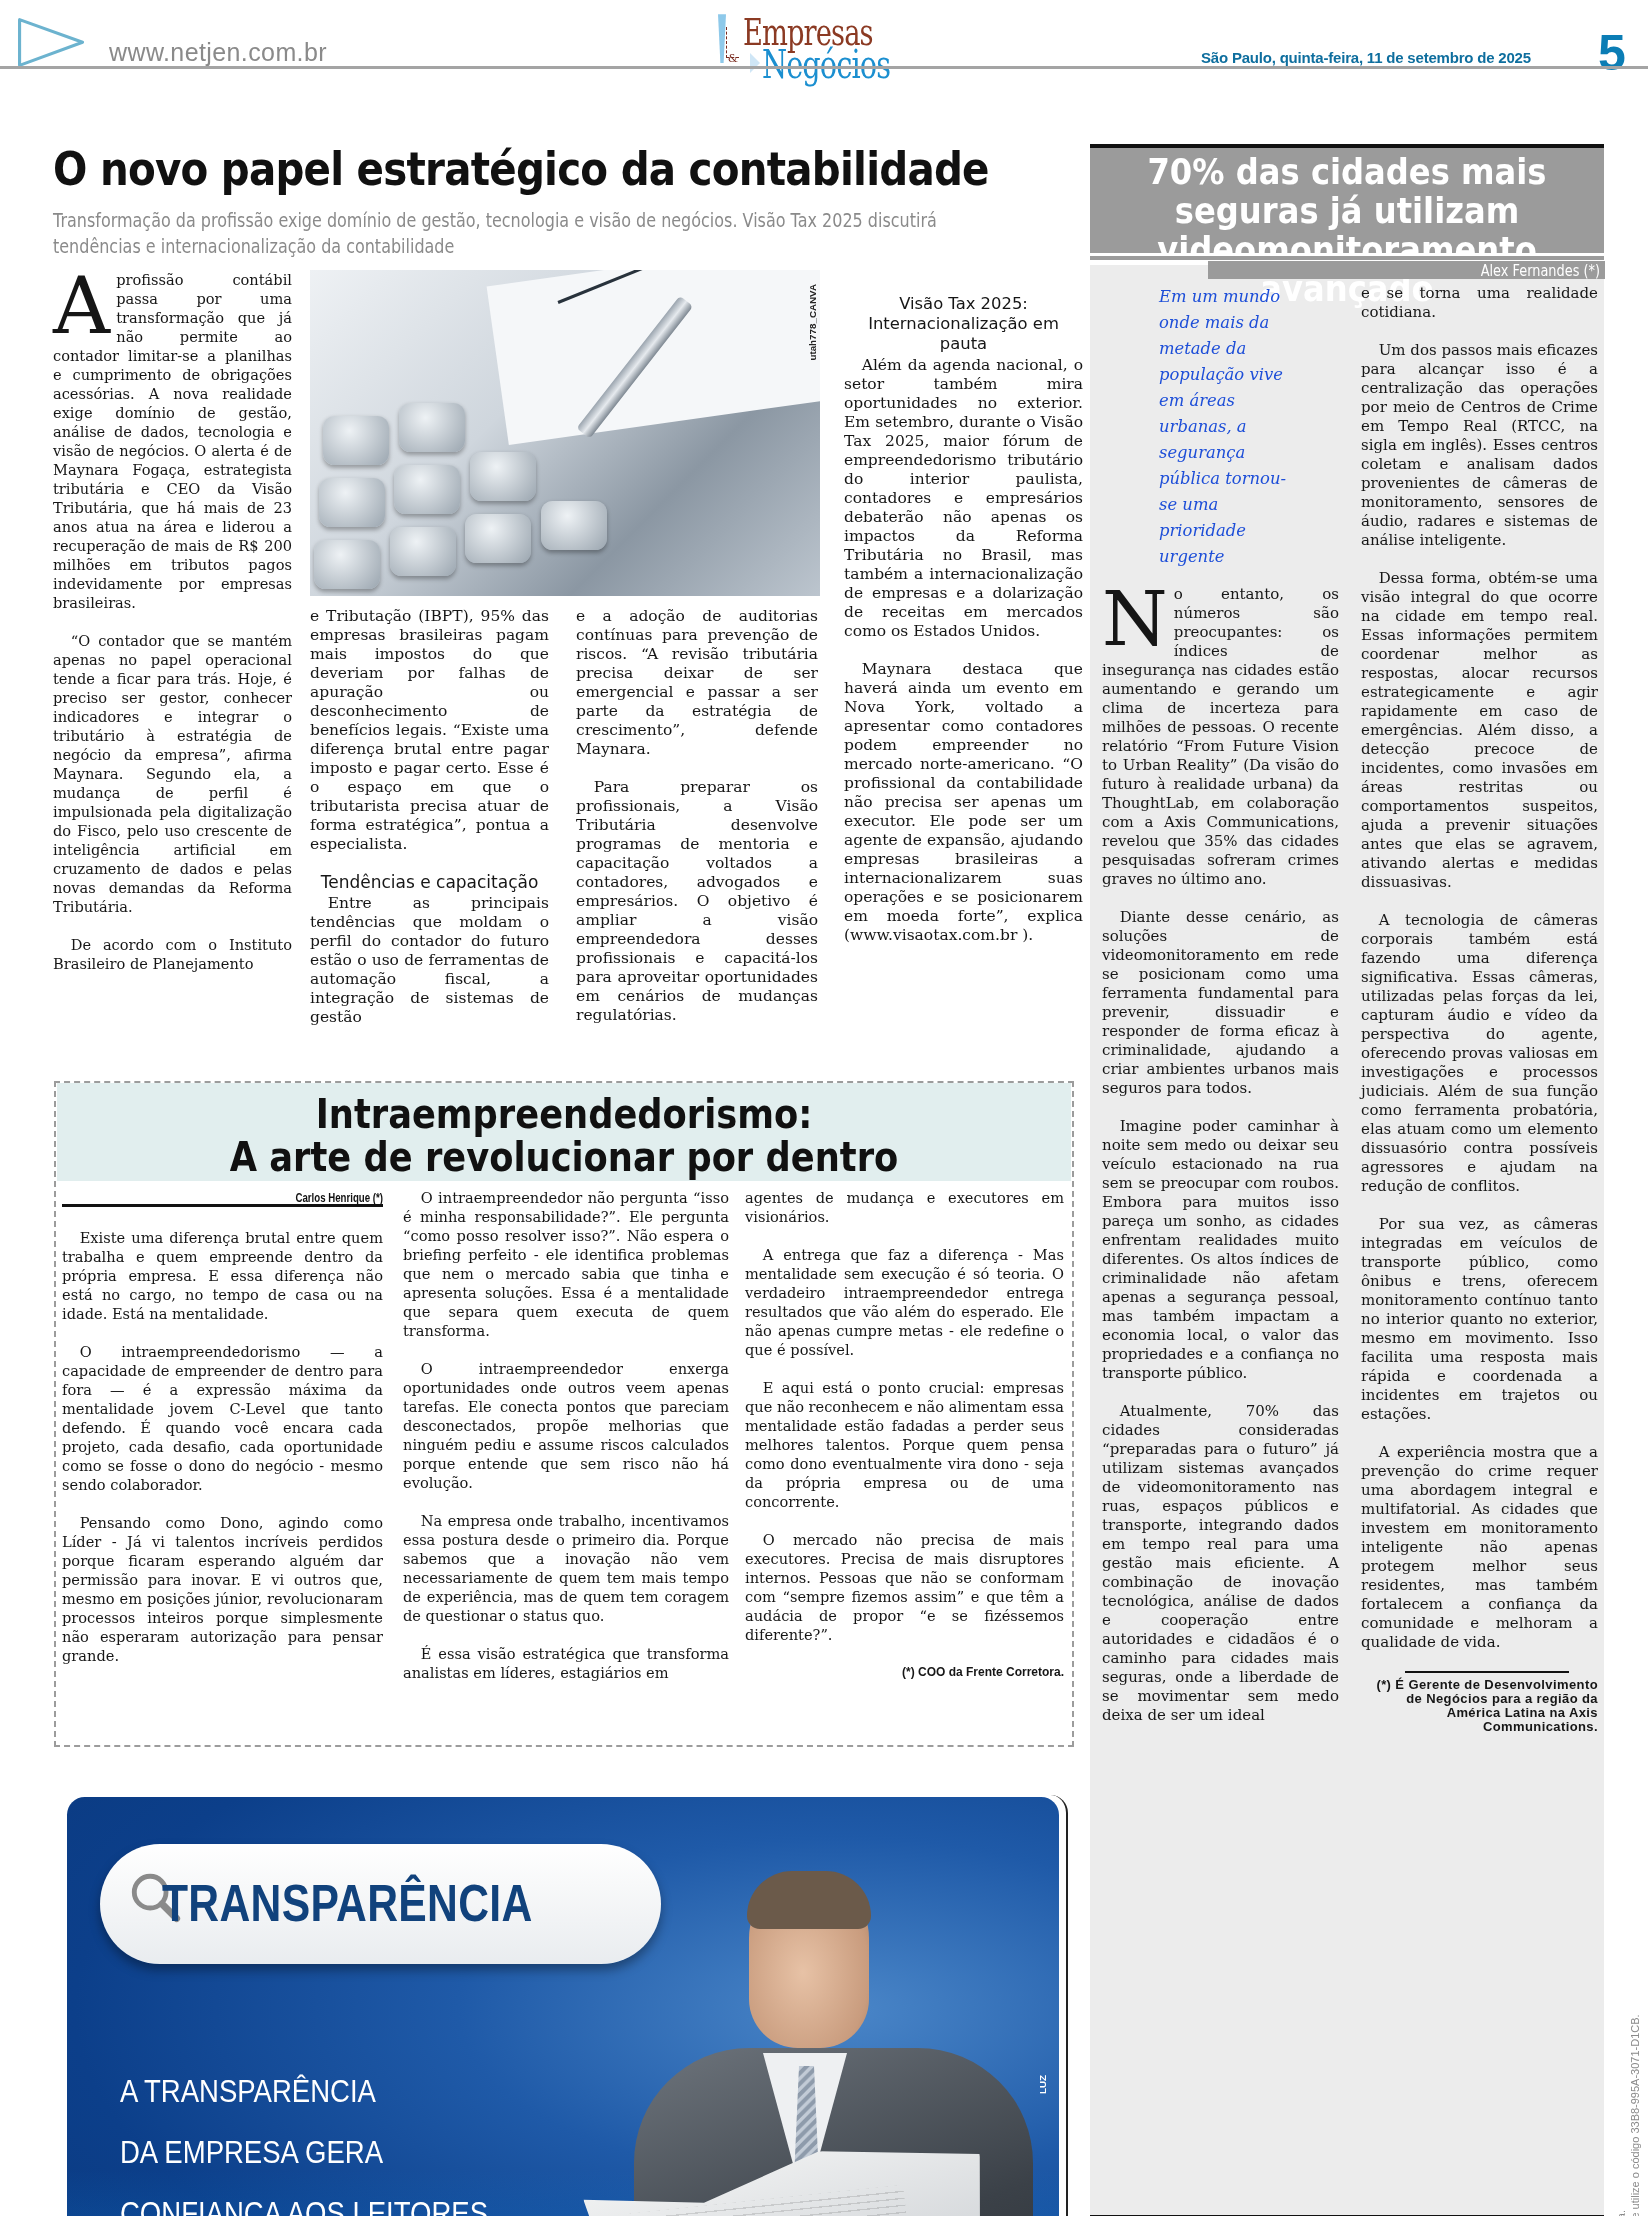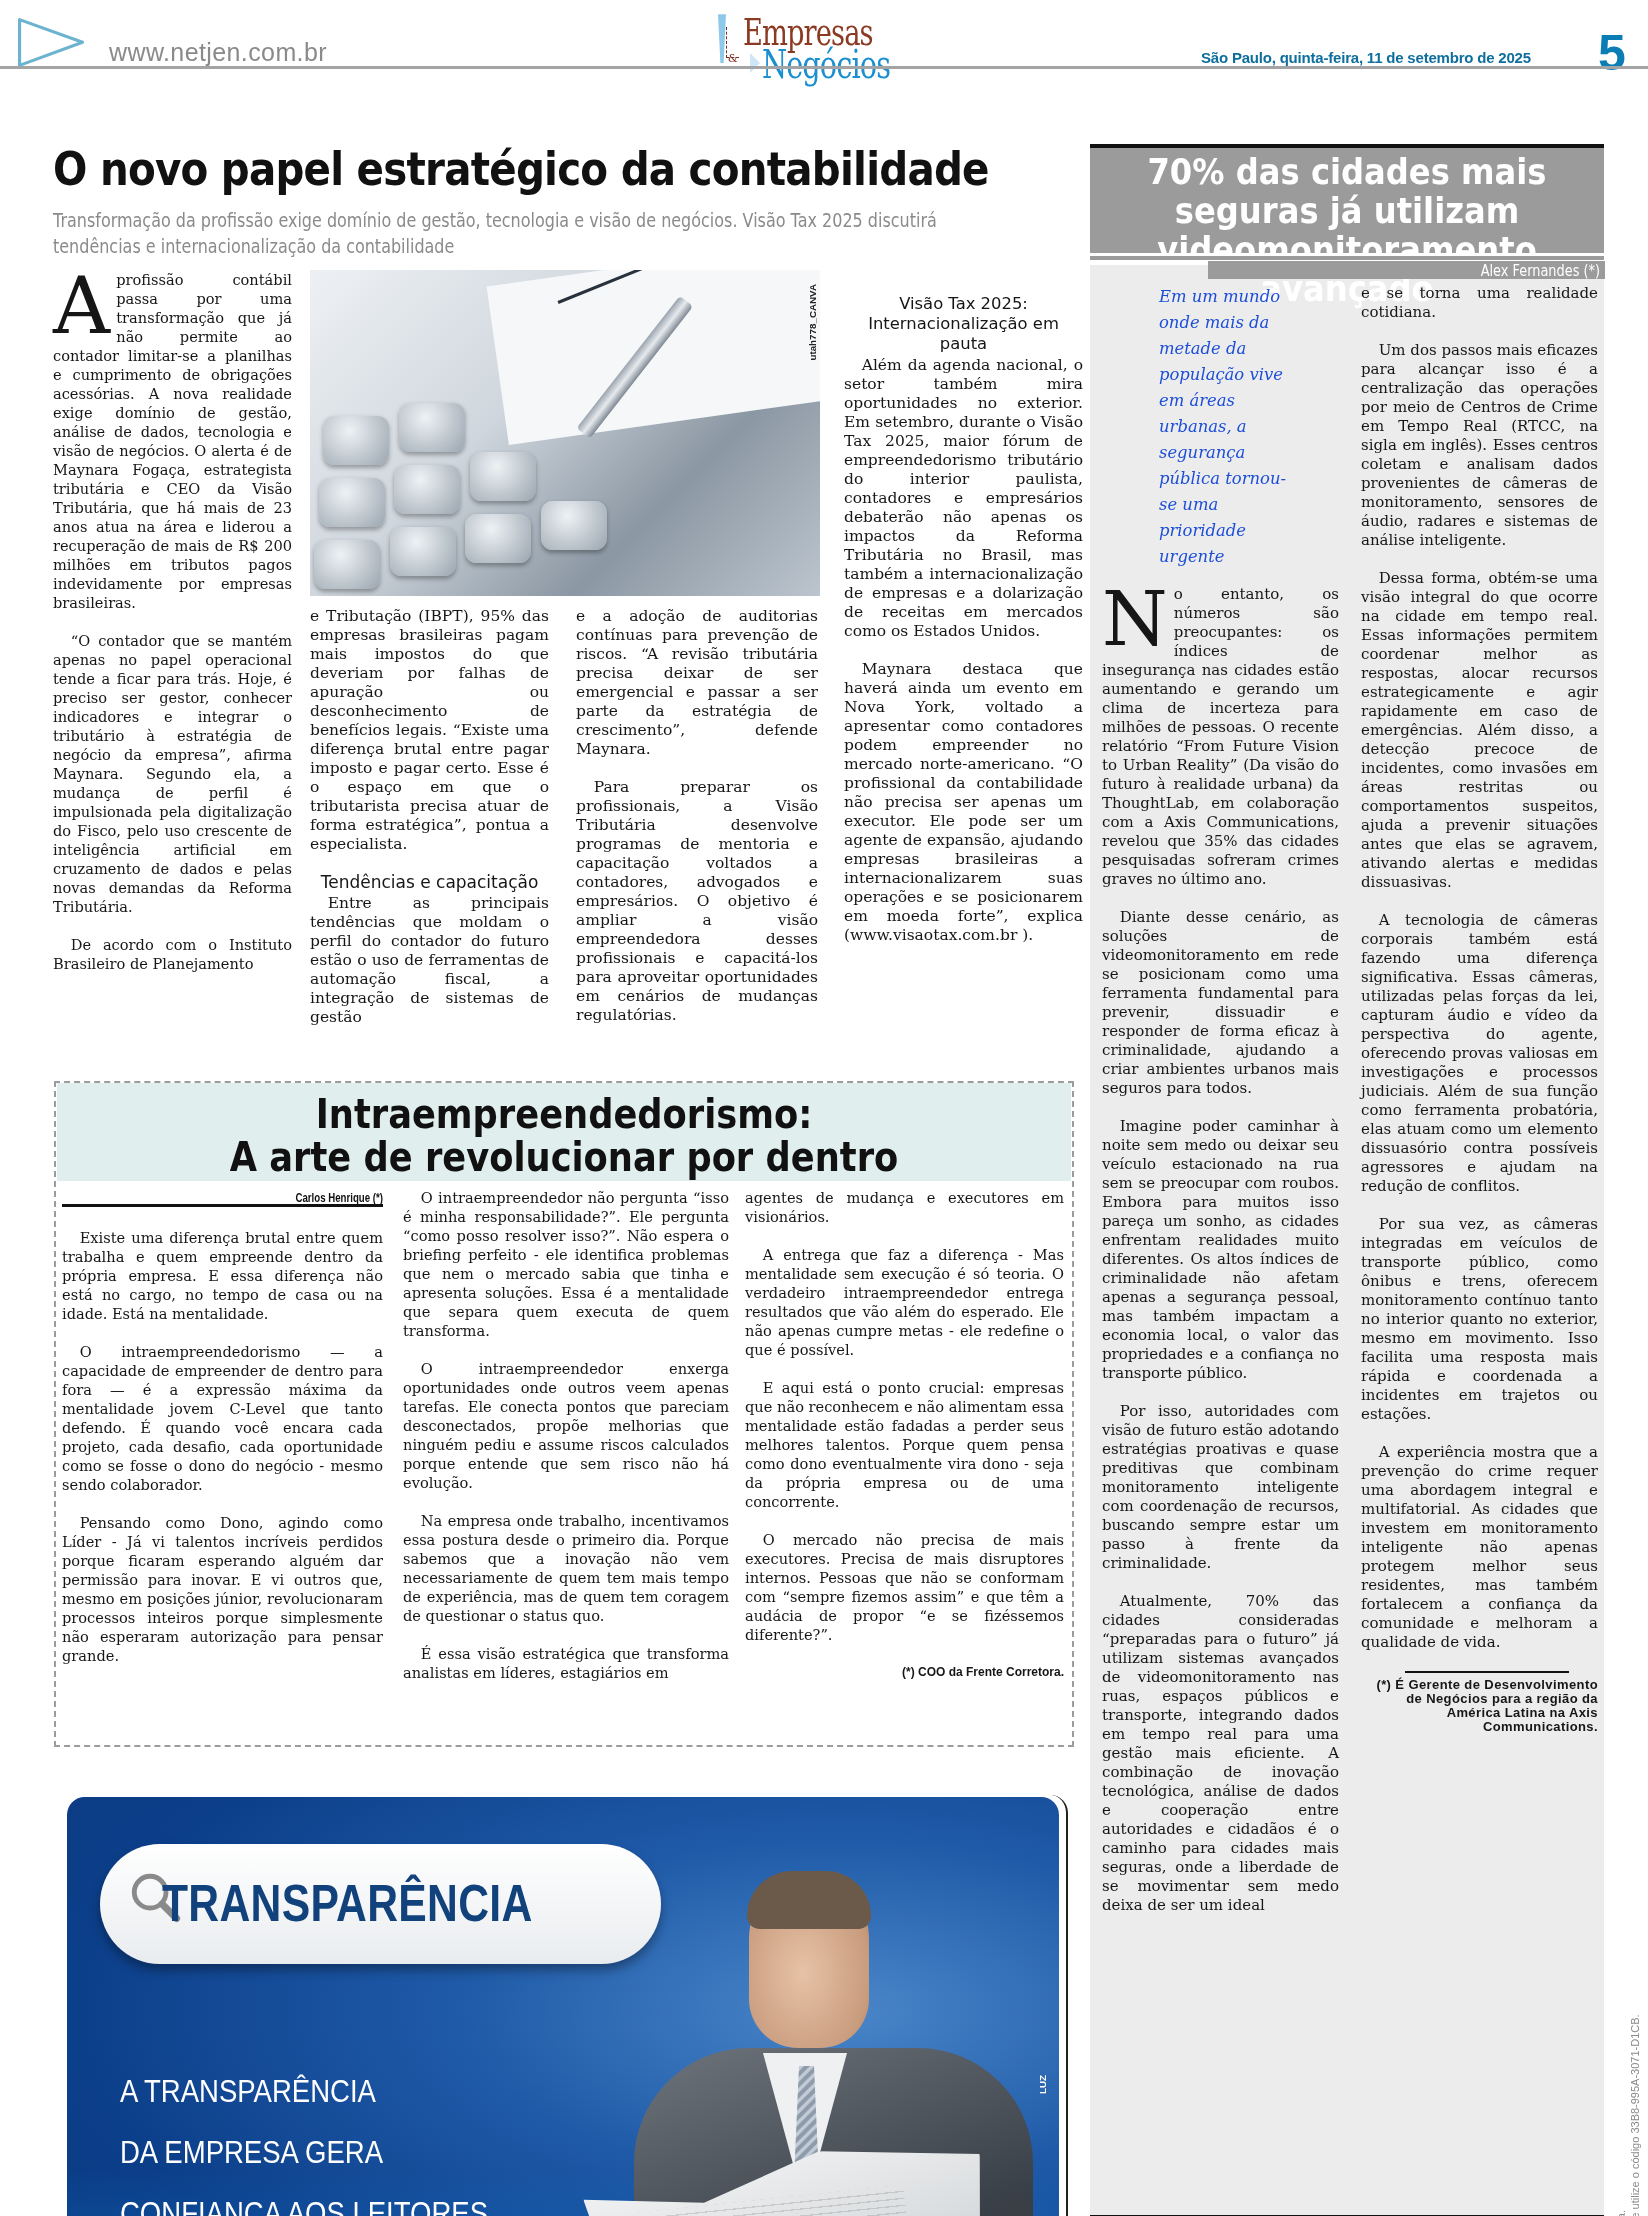--- a/index.html
+++ b/index.html
@@ -216,21 +216,20 @@
 <h2 class="r-title">70% das cidades mais seguras já utilizam videomonitoramento avançado</h2>
 <div class="r-rule"></div>
 <div class="r-author-bar"></div>
 <span class="r-author">Alex Fernandes (*)</span>
 <p class="r-lead">Em um mundo onde mais da metade da população vive em áreas urbanas, a segurança pública tornou-se uma prioridade urgente</p>
 
 <div class="col r-c1">
   <p class="first"><span class="dropcap">N</span><span>o entanto, os números são preocupantes: os índices de insegurança nas cidades estão aumentando e gerando um clima de incerteza para milhões de pessoas. O recente relatório “From Future Vision to Urban Reality” (Da visão do futuro à realidade urbana) da ThoughtLab, em colaboração com a Axis Communications, revelou que 35% das cidades pesquisadas sofreram crimes graves no último ano.</span></p>
   <p>Diante desse cenário, as soluções de videomonitoramento em rede se posicionam como uma ferramenta fundamental para prevenir, dissuadir e responder de forma eficaz à criminalidade, ajudando a criar ambientes urbanos mais seguros para todos.</p>
   <p>Imagine poder caminhar à noite sem medo ou deixar seu veículo estacionado na rua sem se preocupar com roubos. Embora para muitos isso pareça um sonho, as cidades enfrentam realidades muito diferentes. Os altos índices de criminalidade não afetam apenas a segurança pessoal, mas também impactam a economia local, o valor das propriedades e a confiança no transporte público.</p>
-  <p>Por isso, autoridades com visão de futuro estão adotando estratégias proativas e quase preditivas que combinam monitoramento inteligente com coordenação de recursos, buscando sempre estar um passo à frente da criminalidade.</p>
   <p>Atualmente, 70% das cidades consideradas “preparadas para o futuro” já utilizam sistemas avançados de videomonitoramento nas ruas, espaços públicos e transporte, integrando dados em tempo real para uma gestão mais eficiente. A combinação de inovação tecnológica, análise de dados e cooperação entre autoridades e cidadãos é o caminho para cidades mais seguras, onde a liberdade de se movimentar sem medo deixa de ser um ideal</p>
 </div>
 <div class="col r-c2">
   <p class="first">e se torna uma realidade cotidiana.</p>
   <p>Um dos passos mais eficazes para alcançar isso é a centralização das operações por meio de Centros de Crime em Tempo Real (RTCC, na sigla em inglês). Esses centros coletam e analisam dados provenientes de câmeras de monitoramento, sensores de áudio, radares e sistemas de análise inteligente.</p>
   <p>Dessa forma, obtém-se uma visão integral do que ocorre na cidade em tempo real. Essas informações permitem coordenar melhor as respostas, alocar recursos estrategicamente e agir rapidamente em caso de emergências. Além disso, a detecção precoce de incidentes, como invasões em áreas restritas ou comportamentos suspeitos, ajuda a prevenir situações antes que elas se agravem, ativando alertas e medidas dissuasivas.</p>
   <p>A tecnologia de câmeras corporais também está fazendo uma diferença significativa. Essas câmeras, utilizadas pelas forças da lei, capturam áudio e vídeo da perspectiva do agente, oferecendo provas valiosas em investigações e processos judiciais. Além de sua função como ferramenta probatória, elas atuam como um elemento dissuasório contra possíveis agressores e ajudam na redução de conflitos.</p>
   <p>Por sua vez, as câmeras integradas em veículos de transporte público, como ônibus e trens, oferecem monitoramento contínuo tanto no interior quanto no exterior, mesmo em movimento. Isso facilita uma resposta mais rápida e coordenada a incidentes em trajetos ou estações.</p>
   <p>A experiência mostra que a prevenção do crime requer uma abordagem integral e multifatorial. As cidades que investem em monitoramento inteligente não apenas protegem melhor seus residentes, mas também fortalecem a confiança da comunidade e melhoram a qualidade de vida.</p>
   <div class="r-foot-rule"></div>

